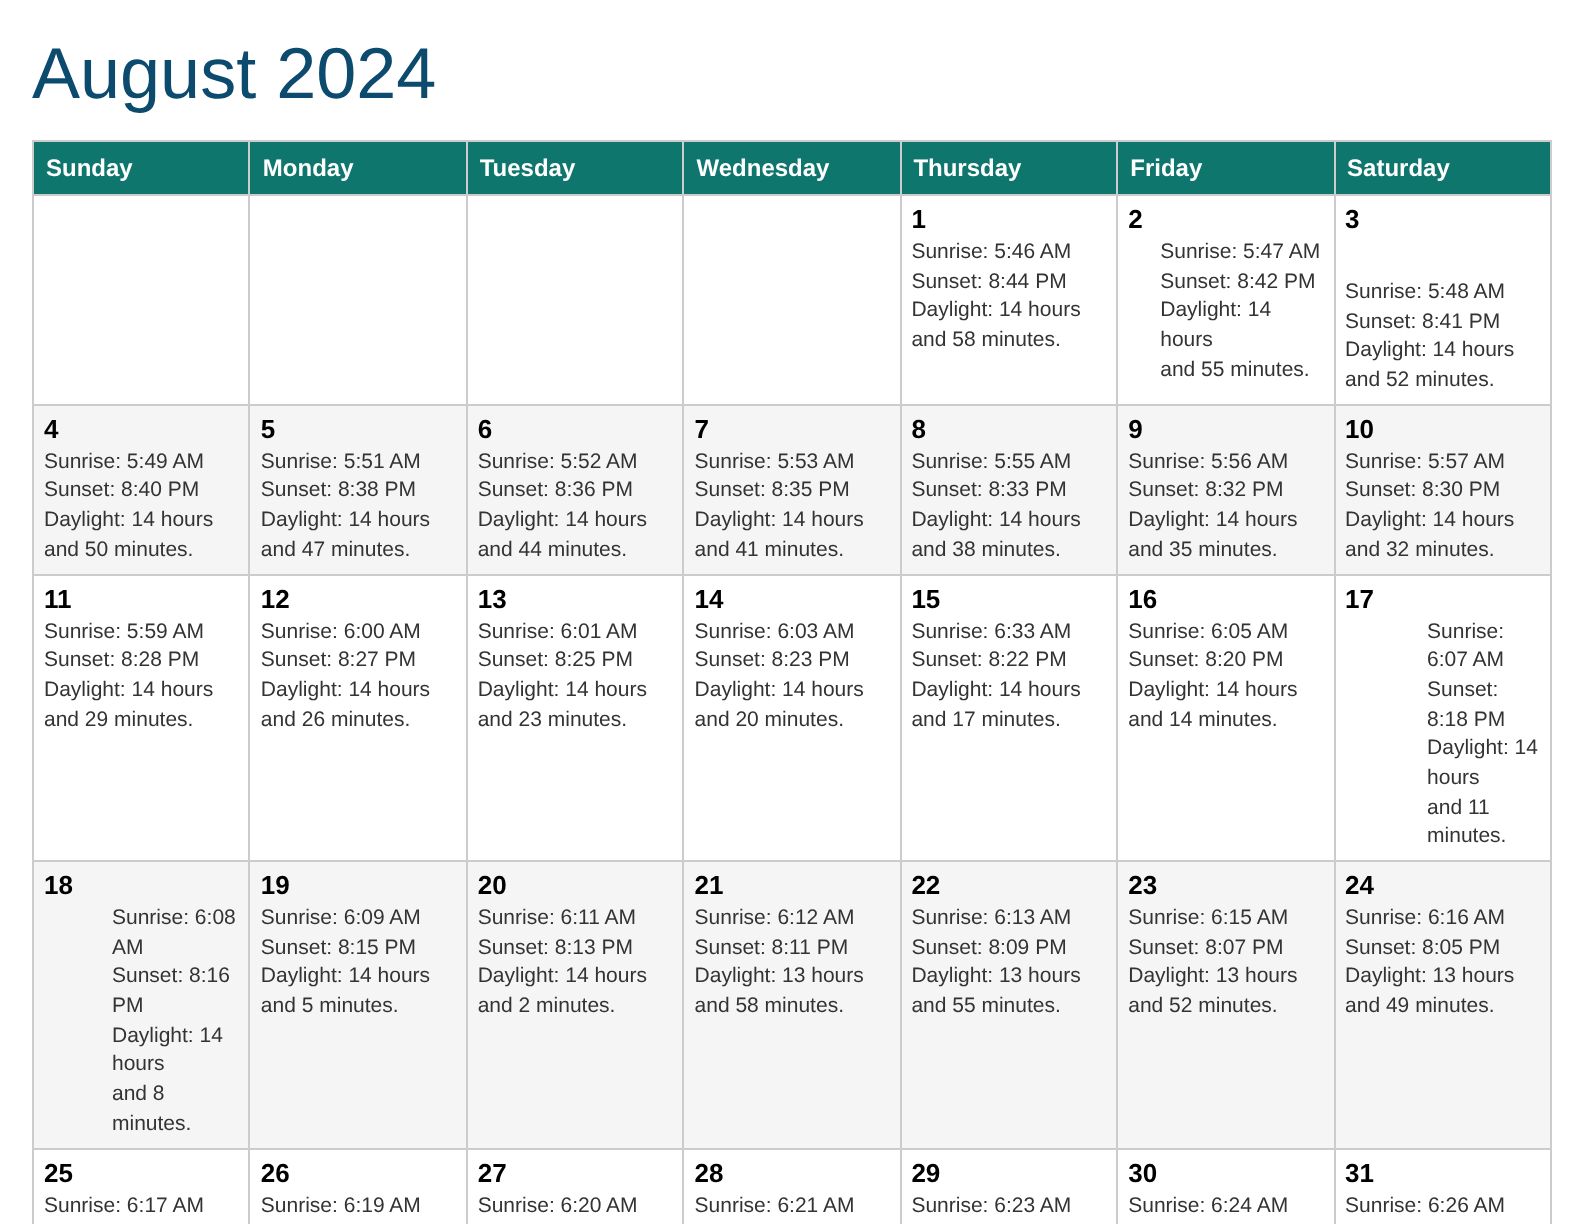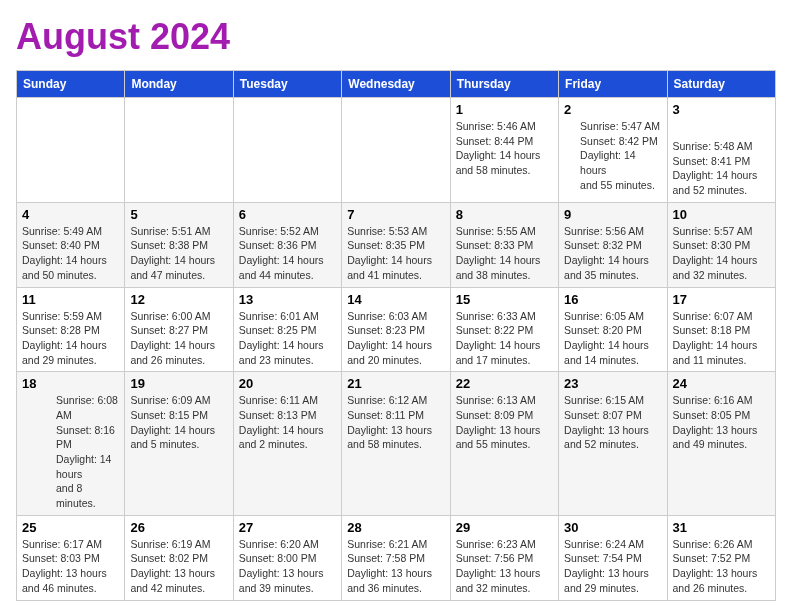--- a/index.html
+++ b/index.html
@@ -30,34 +30,34 @@
     .logo-text span { color: #3a7bd5; }
     .logo-bird {
       width: 32px;
       height: 28px;
     }
     .title-section {
       text-align: right;
     }
     .main-title {
       font-size: 36px;
-      font-weight: bold;
-      color: #a21caf;
+      font-weight: normal;
+      color: #0c4a6e;
     }
     .subtitle {
       font-size: 16px;
       color: #333;
     }
     .calendar-table {
       width: 100%;
       border-collapse: collapse;
       font-size: 11px;
     }
     .calendar-table th {
-      background-color: #1d4ed8;
+      background-color: #0f766e;
       color: #fff;
       text-align: left;
       padding: 6px 6px;
       font-size: 12px;
       font-weight: bold;
       border: 1px solid #ccc;
     }
     .calendar-table td {
       border: 1px solid #ccc;
       vertical-align: top;
@@ -222,21 +222,21 @@
         </td>
         <td>
           <div class="day-number">16</div>
           <div class="day-info" style="white-space: pre-line;">Sunrise: 6:05 AM
 Sunset: 8:20 PM
 Daylight: 14 hours
 and 14 minutes.</div>
         </td>
         <td>
           <div class="day-number">17</div>
-          <div class="day-info" style="white-space: pre-line;">Sunrise: 6:07 AM
+          <div class="day-info" style="white-space: pre-line; margin-left: 41px;">Sunrise: 6:07 AM
 Sunset: 8:18 PM
 Daylight: 14 hours
 and 11 minutes.</div>
         </td>
       </tr>
       <tr>
         <td>
           <div class="day-number">18</div>
           <div class="day-info" style="white-space: pre-line; margin-left: 34px;">Sunrise: 6:08 AM
 Sunset: 8:16 PM

